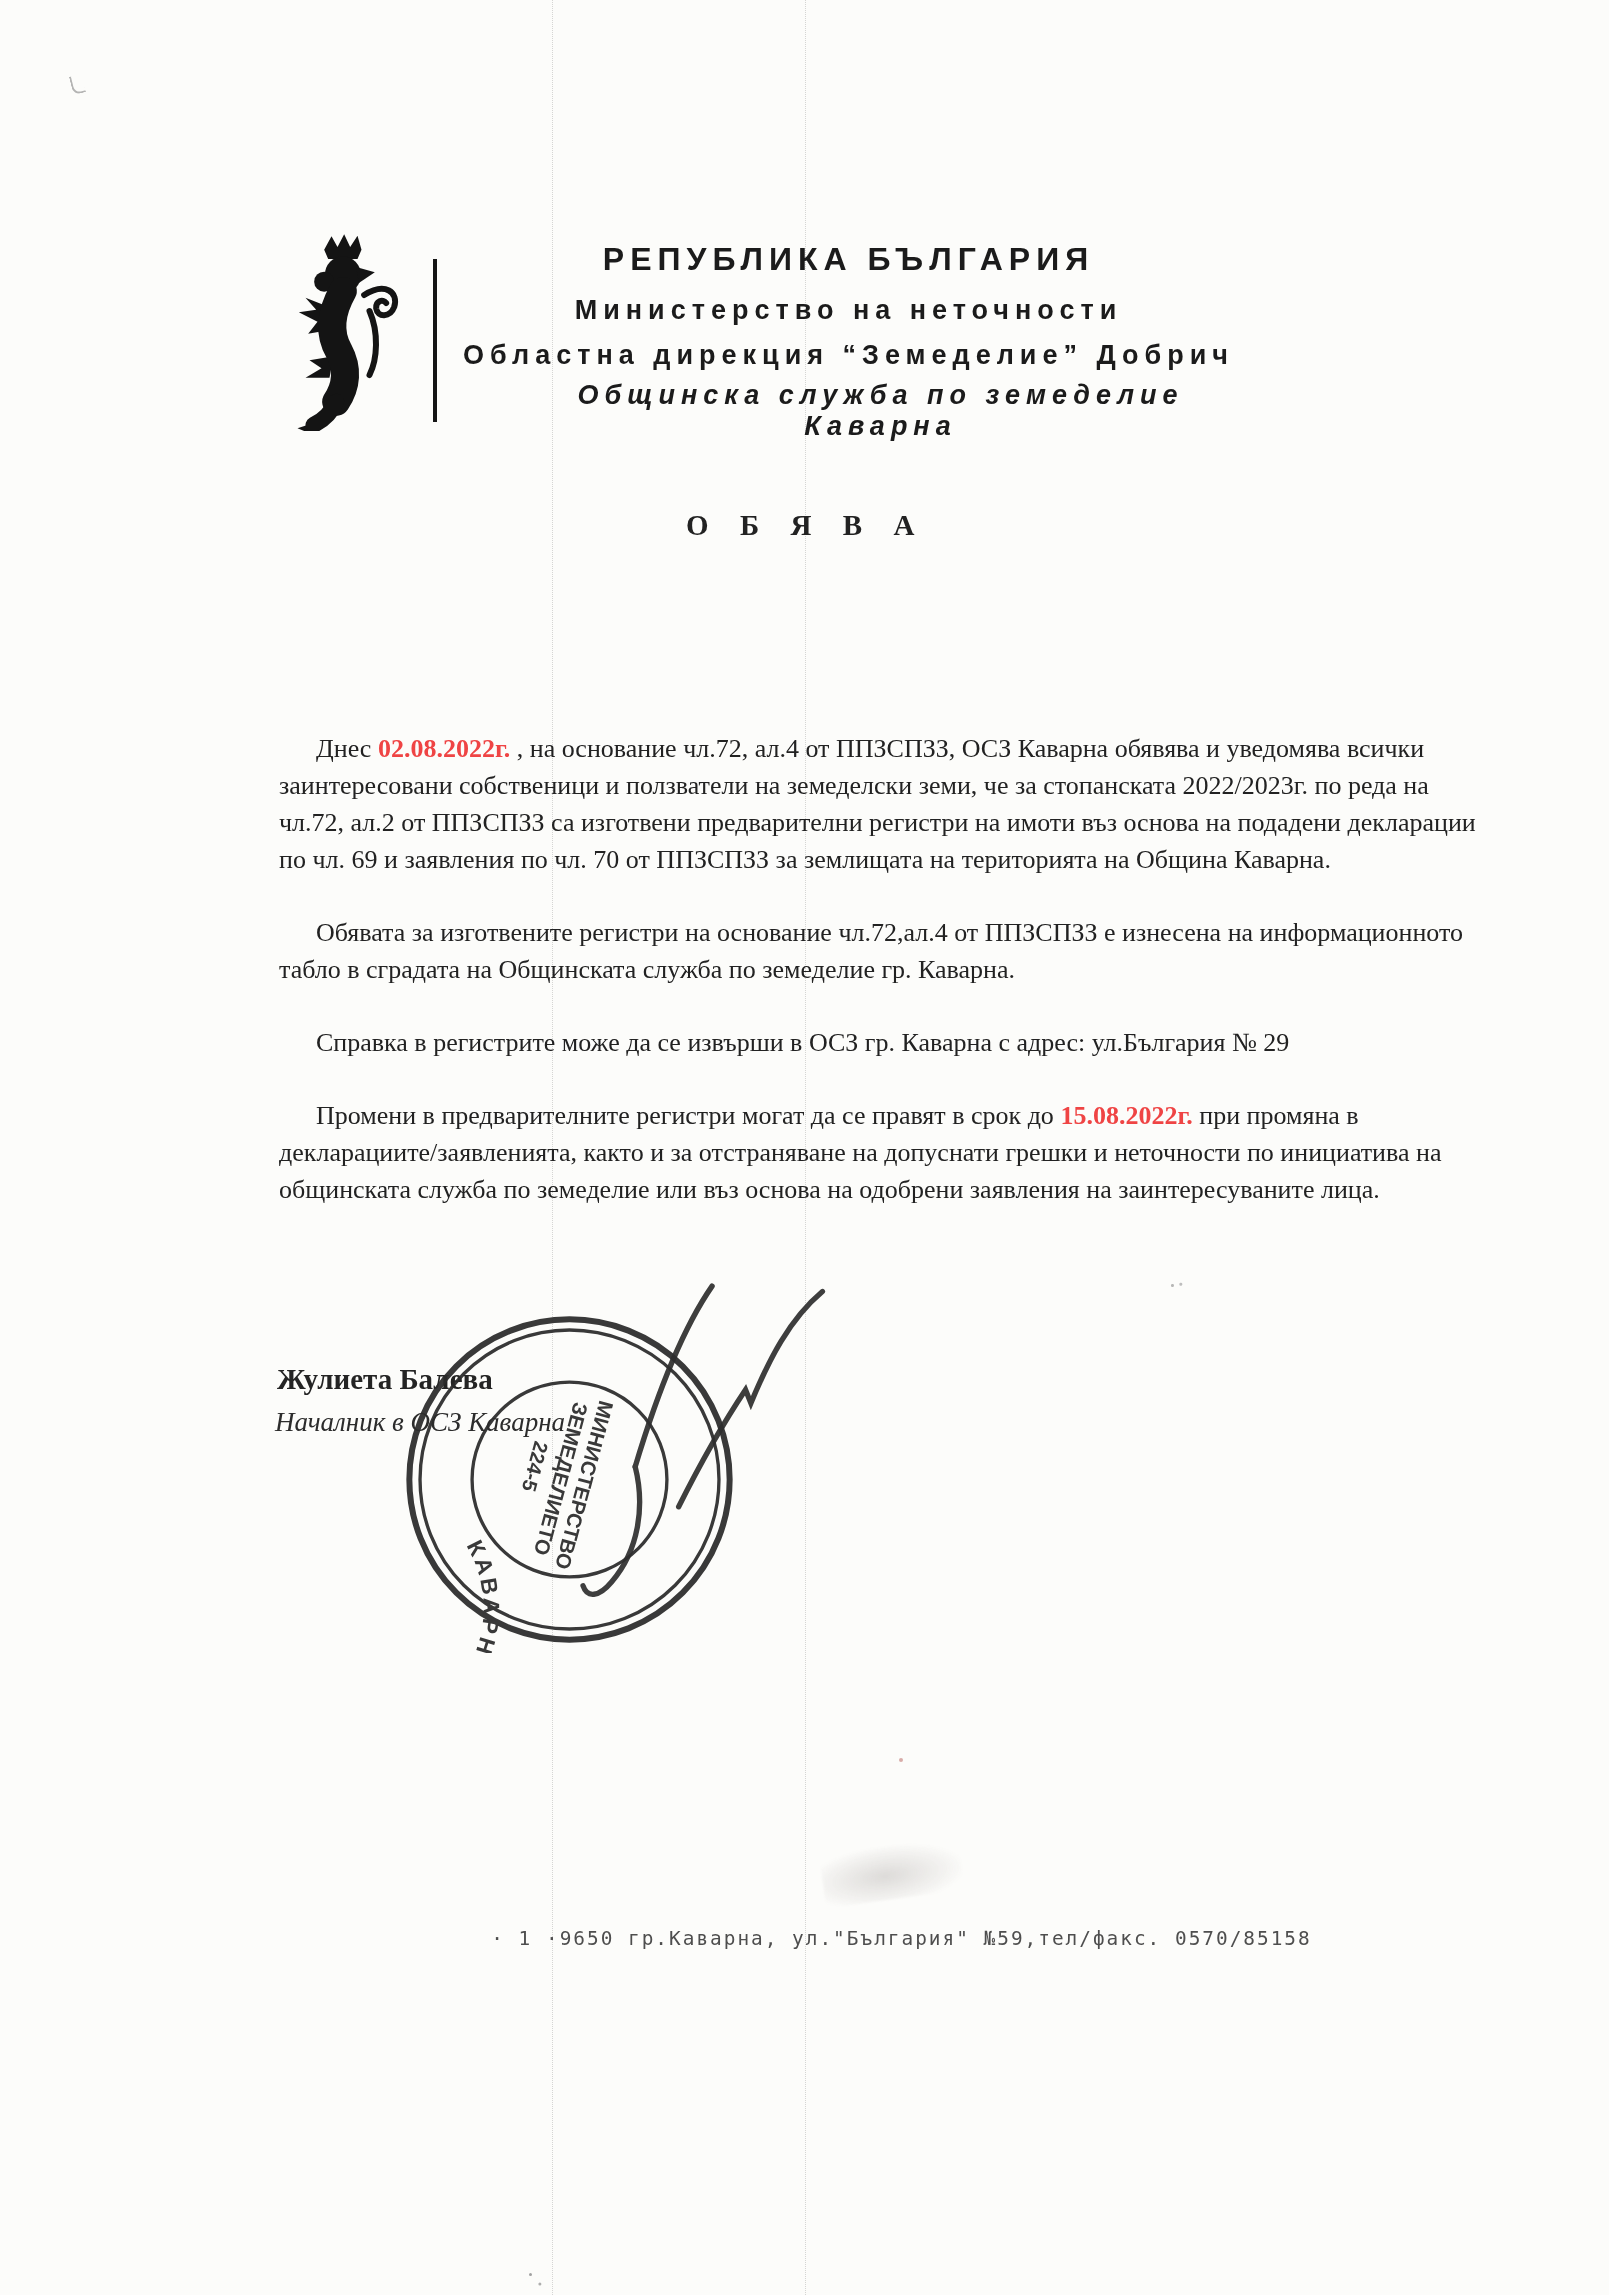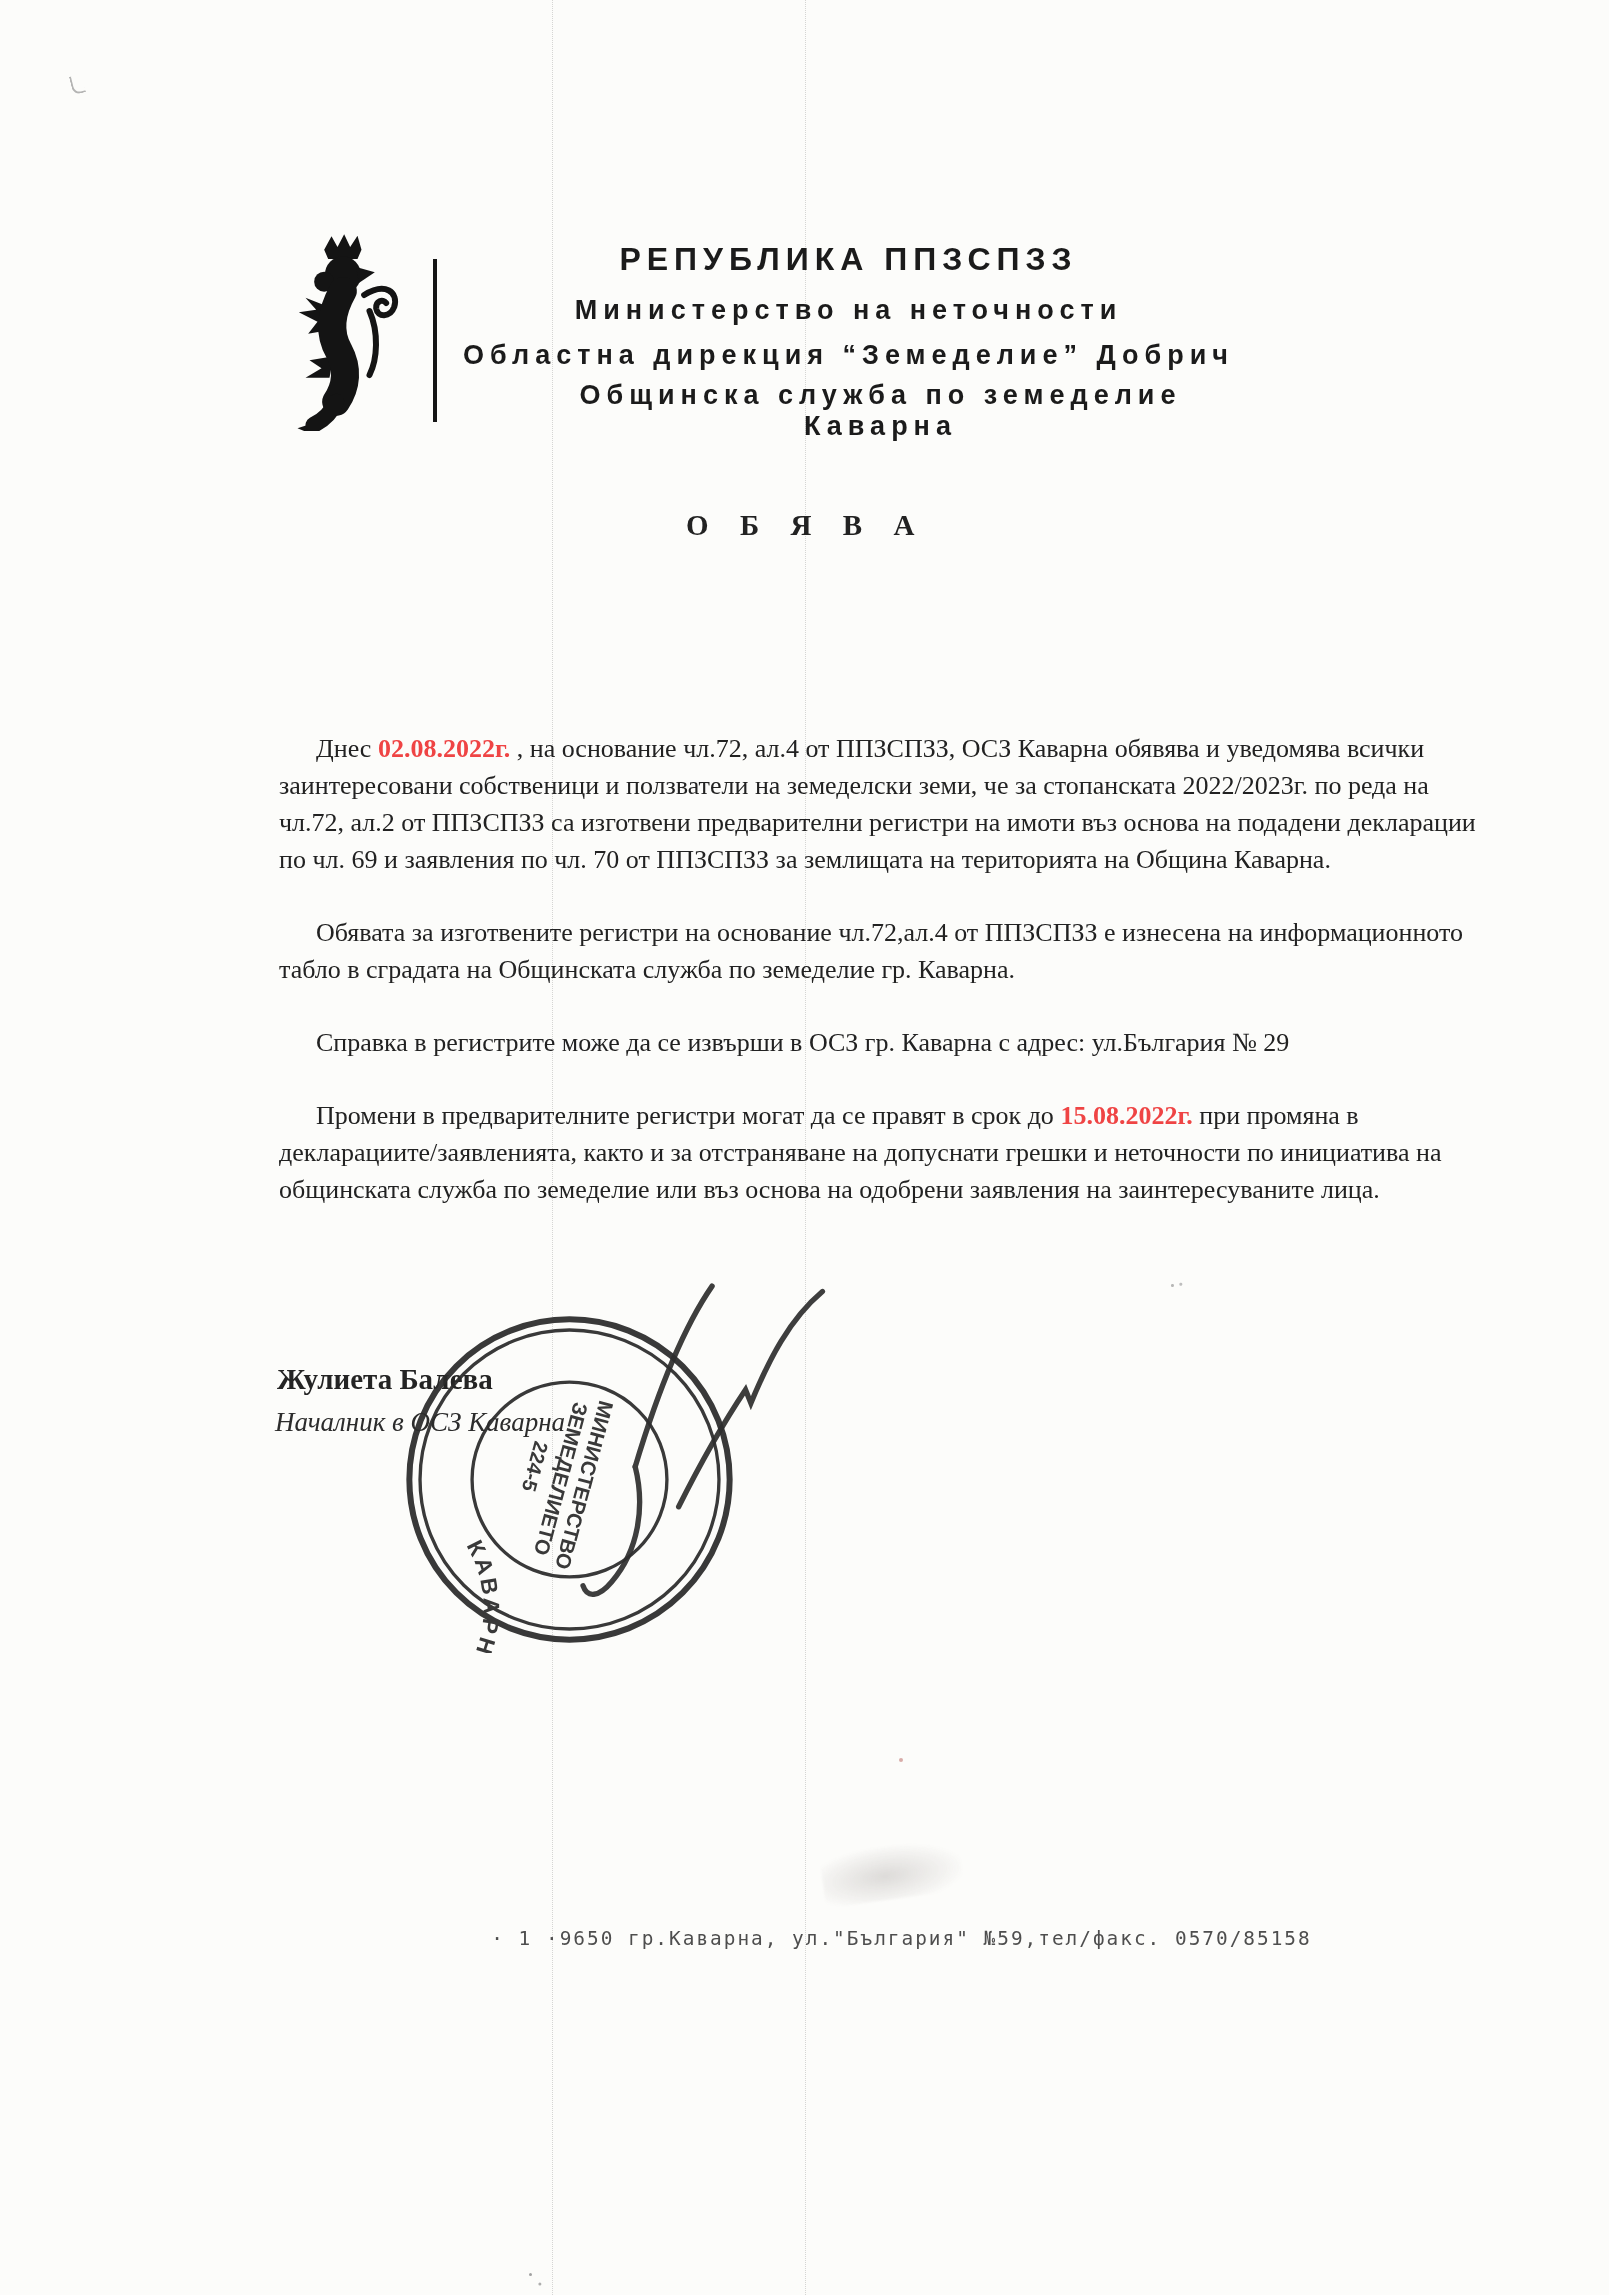--- a/index.html
+++ b/index.html
@@ -36,21 +36,21 @@
 
   
   .letterhead{position:absolute;left:0;top:0;width:1610px;height:468px;}
   .lion{position:absolute;left:284px;top:231px;width:137px;height:200px;}
   .lh-divider{position:absolute;left:433px;top:259px;width:4px;height:163px;background:#151515;}
   .lh-text{position:absolute;left:434px;top:241px;width:829px;text-align:center;
     font-family:"Liberation Sans", sans-serif;font-weight:bold;color:#1b1b1b;}
   .lh-country{font-size:32px;letter-spacing:6px;margin-bottom:17.4px;}
   .lh-line{font-size:27px;letter-spacing:6px;margin-bottom:9.4px;}
   .lh-line.l2{margin-bottom:13.4px;}
-  .lh-line.l4{margin-left:64px;}
+  .lh-line.l4{margin-left:64px;font-style:italic;}
 
   
   .doc-title{
     position:absolute;left:0;top:509px;width:1610px;text-align:center;
     font-size:29px;font-weight:bold;letter-spacing:9.4px;word-spacing:5.3px;color:#222;margin:0;
   }
 
   
   .body-text{position:absolute;left:279px;top:730px;width:1218px;}
   .body-text p{
@@ -98,21 +98,21 @@
       </g>
       <g fill="none" stroke="#141414" stroke-linecap="round">
         <path d="M 88,90 C 70,122 66,152 82,180 C 96,206 94,232 78,256" stroke-width="42"></path>
         <path d="M 78,256 C 70,274 58,284 44,291" stroke-width="24"></path>
         <path d="M 120,96 C 152,76 172,92 165,114 C 159,130 140,130 138,116 C 137,105 148,101 153,108" stroke-width="9"></path>
         <path d="M 128,120 C 142,152 140,192 128,216" stroke-width="9"></path>
       </g>
     </svg>
     <div class="lh-divider"></div>
     <div class="lh-text">
-      <div class="lh-country">РЕПУБЛИКА ППЗСПЗЗ</div>
+      <div class="lh-country">РЕПУБЛИКА БЪЛГАРИЯ</div>
       <div class="lh-line l2">Министерство на неточности</div>
       <div class="lh-line l3">Областна дирекция “Земеделие” Добрич</div>
       <div class="lh-line l4">Общинска служба по земеделие Каварна</div>
     </div>
   </div>
 
   <h1 class="doc-title">О Б Я В А</h1>
 
   <div class="body-text">
     <p><span>Днес </span><b>02.08.2022г.</b><span> , на основание чл.72, ал.4 от ППЗСПЗЗ, ОСЗ Каварна обявява и уведомява всички заинтересовани собственици и ползватели на земеделски земи, че за стопанската 2022/2023г. по реда на чл.72, ал.2 от ППЗСПЗЗ са изготвени предварителни регистри на имоти въз основа на подадени декларации по чл. 69 и заявления по чл. 70 от ППЗСПЗЗ за землищата на територията на Община Каварна.</span></p>

